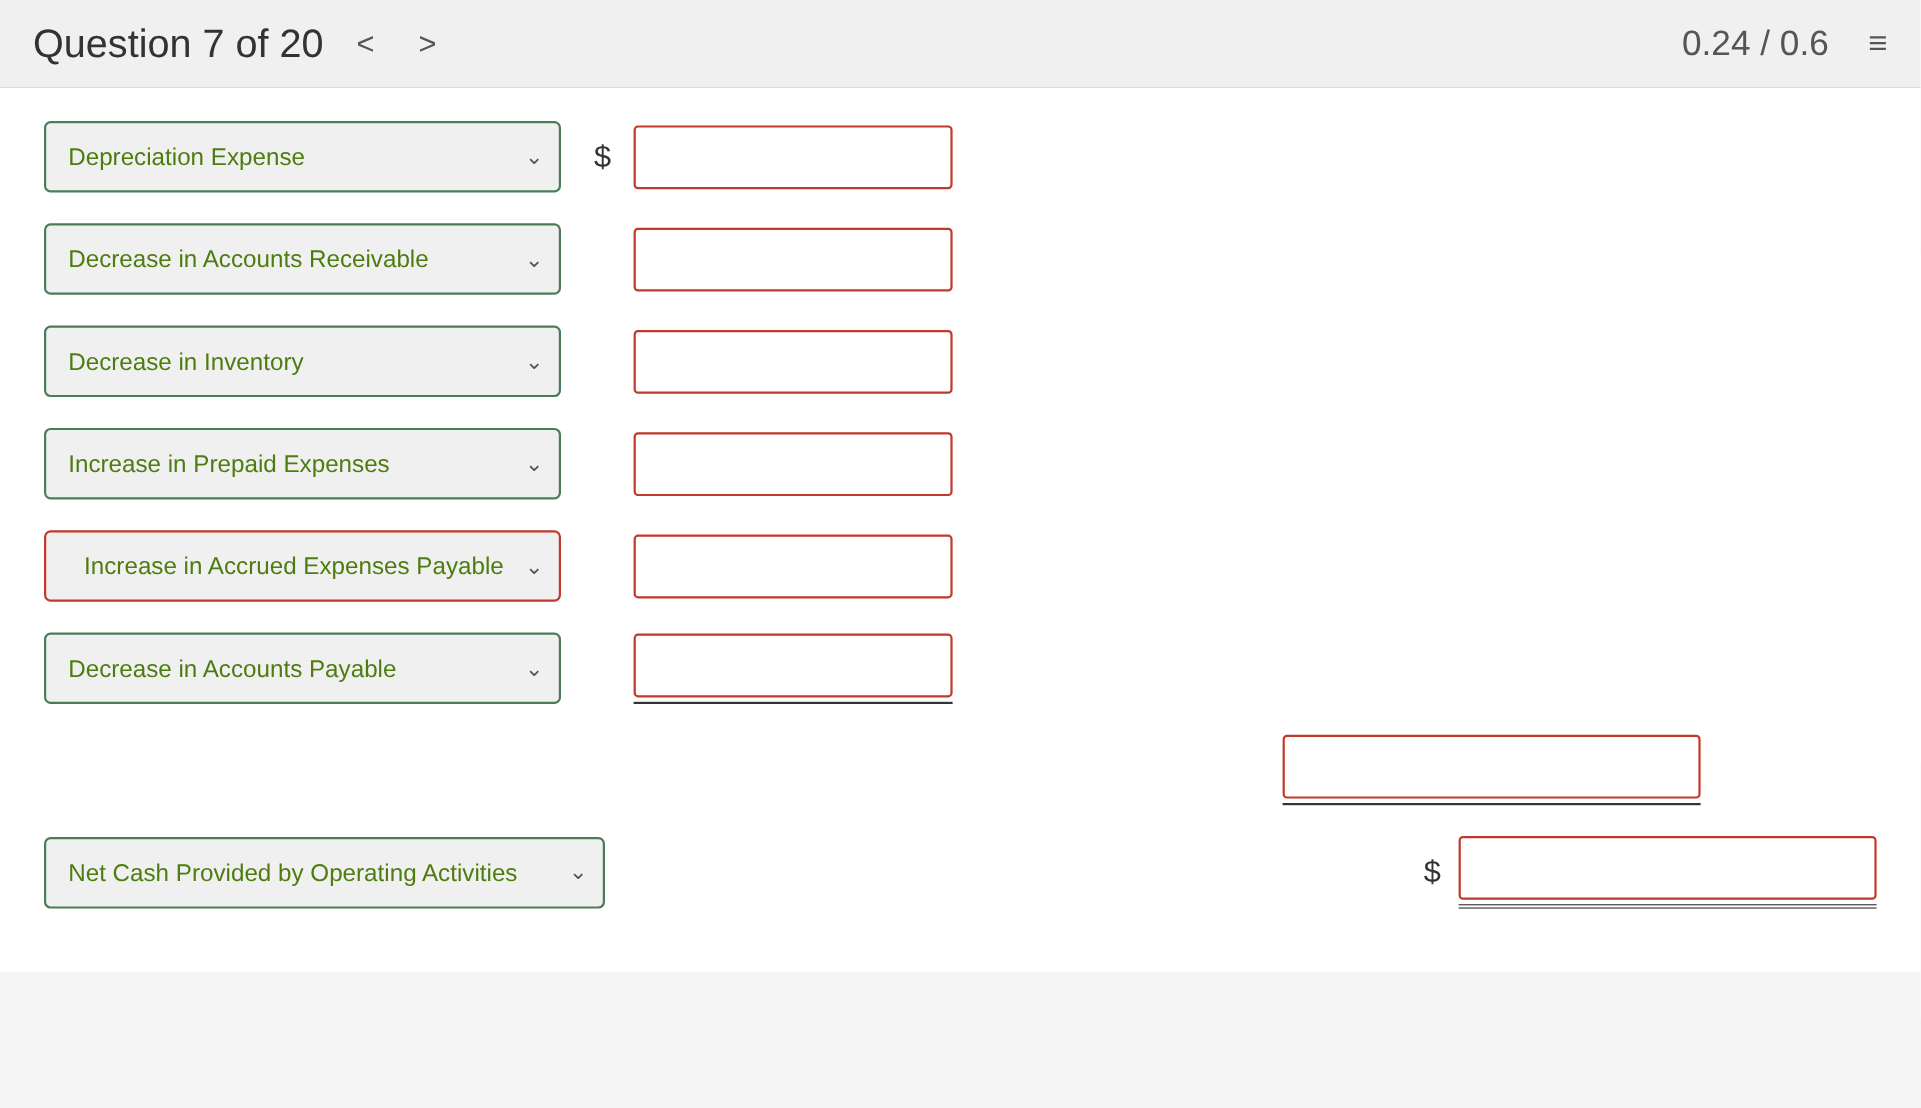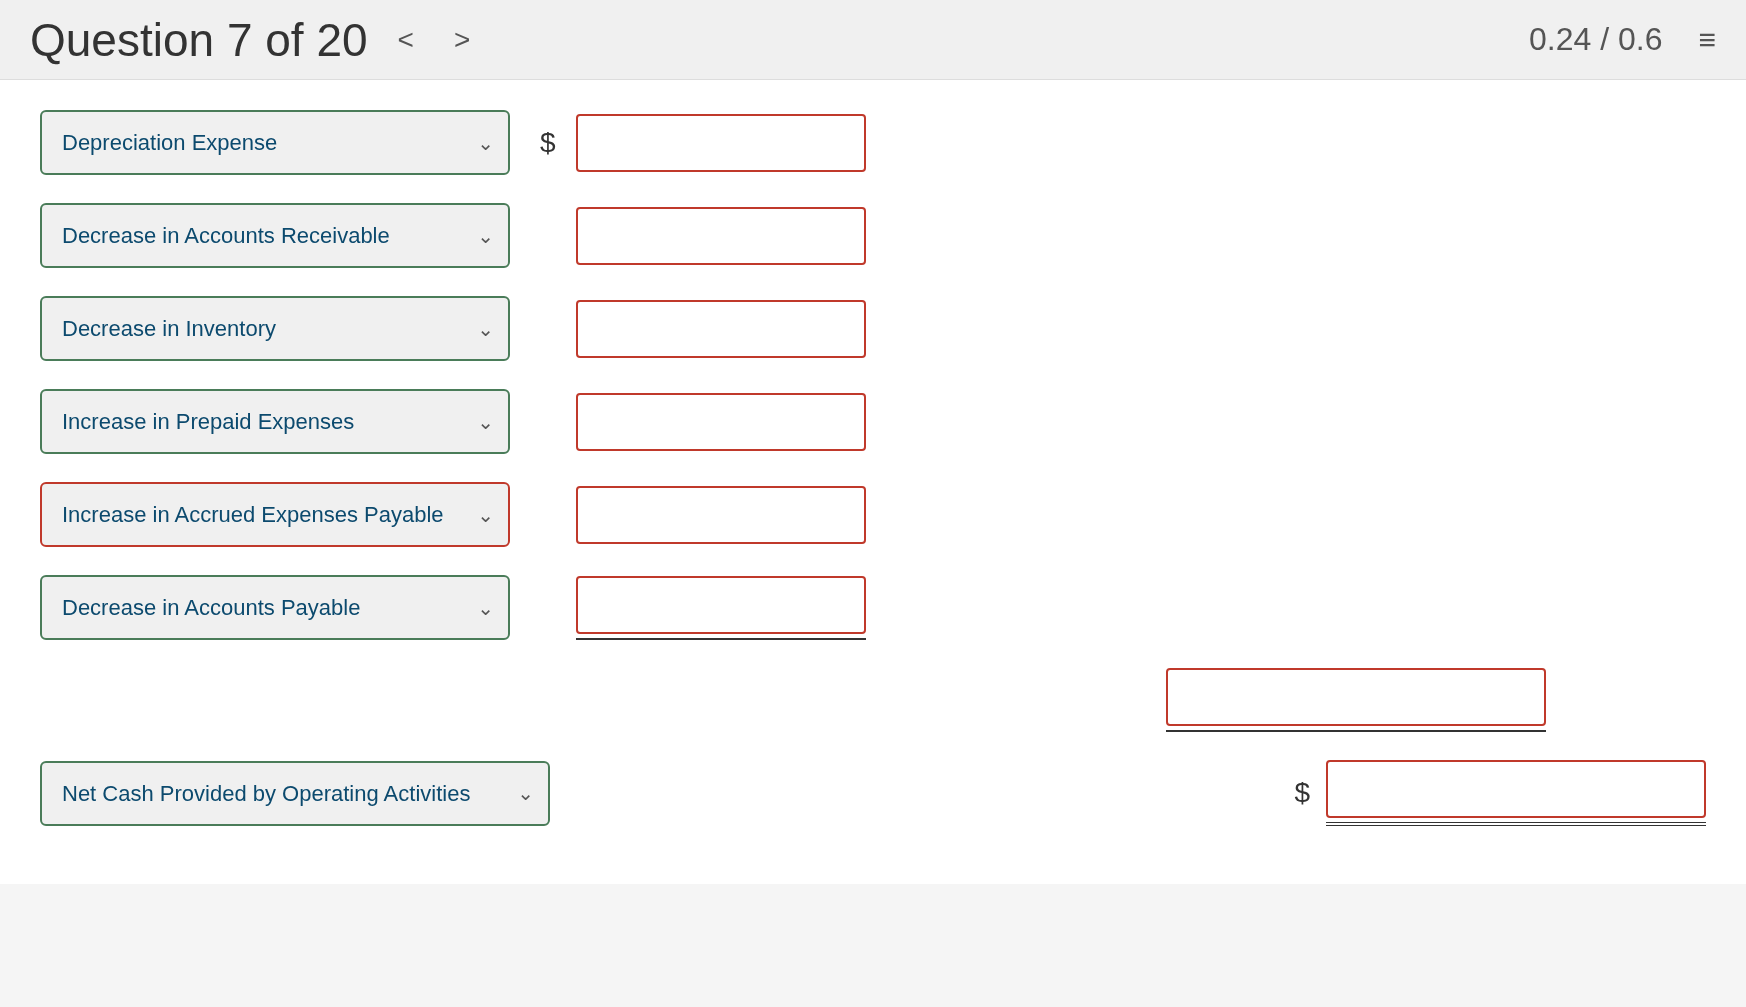--- a/index.html
+++ b/index.html
@@ -24,21 +24,21 @@
       border-bottom: 1px solid #ddd;
       padding: 0 30px;
       height: 80px;
     }
     .header-left {
       display: flex;
       align-items: center;
       gap: 20px;
     }
     .question-label {
-      font-size: 46px;
+      font-size: 36px;
       font-weight: 400;
       color: #333;
     }
     .nav-btn {
       background: none;
       border: none;
       font-size: 28px;
       cursor: pointer;
       color: #555;
       padding: 4px 10px;
@@ -75,28 +75,29 @@
       position: relative;
       width: 470px;
     }
     .dropdown-select {
       width: 100%;
       padding: 18px 50px 18px 20px;
       font-size: 22px;
       border: 2px solid #4a7c59;
       border-radius: 6px;
       background: #f0f0f0;
-      color: #0c4a6e;
+      color: #4d7c0f;
       appearance: none;
       -webkit-appearance: none;
       cursor: pointer;
       outline: none;
     }
     .dropdown-select.red-border {
       border-color: #c0392b;
+      text-align: right;
     }
     .dropdown-arrow {
       position: absolute;
       right: 16px;
       top: 50%;
       transform: translateY(-50%);
       font-size: 20px;
       color: #555;
       pointer-events: none;
     }

